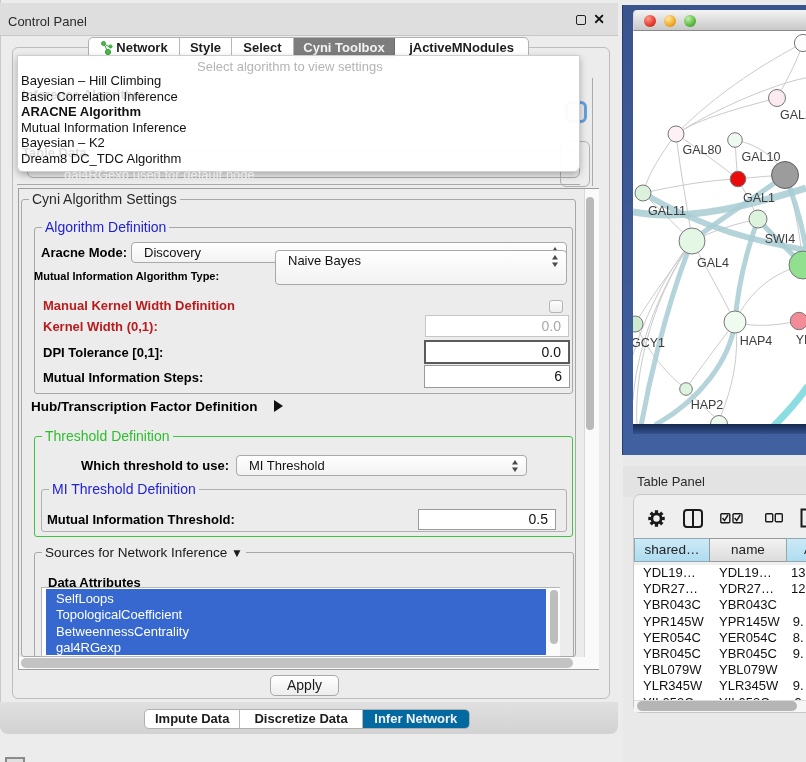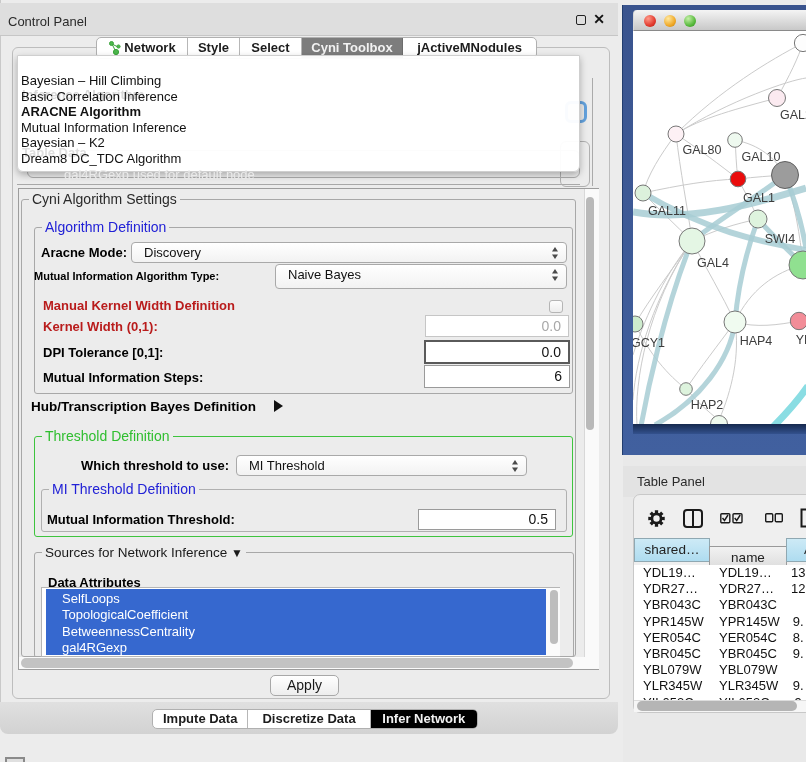--- a/index.html
+++ b/index.html
@@ -9,21 +9,21 @@
 #content .abs { white-space:nowrap; }
 .b { font-weight:bold; }
 .gray { color:#b91c1c; }
 
 #cpwin { left:0; top:3; width:618px; height:731px; background:#ececec;
   border-left:1px solid #c9c9c9; border-bottom-right-radius:8px; border-bottom-left-radius:8px; }
 #cptitle { left:0; top:3px; width:618px; height:33px; background:#dedede; border-bottom:1px solid #c6c6c6;
   font-size:13px; color:#2a2a2a; line-height:37px; padding-left:8px; }
 #cpicons { left:576px; top:3px; z-index:6; height:33px; line-height:33px; font-size:13px; color:#111; }
 
-.seg { background:#fff; border:1px solid #b0b0b0; border-radius:5px; display:flex; overflow:hidden;margin-left:8px; }
+.seg { background:#fff; border:1px solid #b0b0b0; border-radius:5px; display:flex; overflow:hidden; }
 .seg .s { font-size:13px; font-weight:bold; color:#1c1c1c; text-align:center; line-height:20px;
   border-right:1px solid #b7b7b7; white-space:nowrap; }
 .seg .s:last-child { border-right:none; }
 .seg .sel { background:#7d7d7d; color:#f2f2f2; border-right-color:#6d6d6d; }
 #toptabs { left:88px; top:37px; width:441px; height:22px; z-index:5; }
 
 #tabpanel { left:12px; top:47px; width:598px; height:652px; border:1px solid #bdbdbd; border-radius:6px; }
 
 #scrollpane { left:18px; top:188px; width:581px; height:482px; border:1px solid #9d9d9d; background:#ececec; }
 
@@ -89,37 +89,37 @@
   </div>
   <div class="abs b" style="left:41px;top:245px;font-size:13px;">Aracne Mode:</div>
   <div class="combo" style="left:131px;top:242px;width:436px;height:21px;">
       <span class="ct">Discovery</span>
     <svg class="ar" viewBox="0 0 8 14">
         <path d="M4 1 L7 5.5 L1 5.5 Z" fill="#4a4a4a"></path>
         <path d="M4 13 L7 8.5 L1 8.5 Z" fill="#4a4a4a"></path>
       </svg>
   </div>
   <div class="abs b" style="left:34px;top:270px;font-size:11px;">Mutual Information Algorithm Type:</div>
-  <div class="combo" style="left:275px;top:264px;width:292px;height:25px;text-decoration:underline;">
+  <div class="combo" style="left:275px;top:250px;width:292px;height:35px;text-decoration:underline;">
       <span class="ct">Naive Bayes</span>
     <svg class="ar" viewBox="0 0 8 14">
         <path d="M4 1 L7 5.5 L1 5.5 Z" fill="#4a4a4a"></path>
         <path d="M4 13 L7 8.5 L1 8.5 Z" fill="#4a4a4a"></path>
       </svg>
   </div>
   <div class="abs b gray" style="left:43px;top:298px;font-size:13px;">Manual Kernel Width Definition</div>
   <div class="abs" style="left:549px;top:300px;width:14px;height:13px;border:1px solid #b5b5b5;border-radius:3px;background:linear-gradient(#fdfdfd,#ededed);"></div>
   <div class="abs b gray" style="left:43px;top:319px;font-size:13px;">Kernel Width (0,1):</div>
   <div class="tf" style="left:425px;top:315px;width:144px;height:22px;border:1px solid #c6c6c6;color:#a8a8a8;line-height:20px;padding-right:7px;">0.0</div>
   <div class="abs b" style="left:43px;top:345px;font-size:13px;">DPI Tolerance [0,1]:</div>
   <div class="tf" style="left:424px;top:340px;width:146px;height:24px;border:2px solid #5a5a5a;color:#111;line-height:20px;padding-right:7px;">0.0</div>
   <div class="abs b" style="left:43px;top:370px;font-size:13px;">Mutual Information Steps:</div>
   <div class="tf" style="left:424px;top:365px;width:146px;height:23px;border:1px solid #9a9a9a;color:#111;line-height:21px;padding-right:7px;">6</div>
 
-  <div class="abs b" style="left:31px;top:399px;font-size:13.5px;">Hub/Transcription Bayes Definition</div>
+  <div class="abs b" style="left:31px;top:399px;font-size:13.5px;">Hub/Transcription Factor Definition</div>
   <svg class="abs" style="left:272px;top:399px;" width="12" height="14" viewBox="0 0 12 14">
       <path d="M2 1 L11 7 L2 13 Z" fill="#111"></path>
     </svg>
 
   <div class="gbox" style="left:34px;top:436px;width:539px;height:101px;border-color:#3ec43e;">
     <span class="ti" style="color:#2fbe2f;">Threshold Definition</span>
   </div>
   <div class="abs b" style="left:81px;top:458px;font-size:13px;">Which threshold to use:</div>
   <div class="combo" style="left:236px;top:455px;width:291px;height:21px;">
       <span class="ct">MI Threshold</span>
@@ -133,42 +133,43 @@
   </div>
   <div class="abs b" style="left:47px;top:512px;font-size:13px;">Mutual Information Threshold:</div>
   <div class="tf" style="left:418px;top:509px;width:138px;height:21px;border:1px solid #9a9a9a;color:#111;line-height:19px;padding-right:7px;">0.5</div>
 
   <div class="gbox" style="left:34px;top:552px;width:540px;height:106px;">
     <span class="ti" style="color:#1a1a1a;font-size:13.5px;">Sources for Network Inference <span style="font-size:12px;">▼</span></span>
   </div>
   <div class="abs b" style="left:48px;top:575px;font-size:13px;">Data Attributes</div>
   <div class="abs" style="left:41px;top:587px;width:519px;height:70px;border:1px solid #b5b5b5;background:#fff;">
     <div class="abs" style="left:4px;top:1px;width:500px;height:66px;background:#3668cf;color:#fff;font-size:13px;">
-      <div style="padding:2px 0 0 16px;line-height:16.4px;">SelfLoops<br>TopologicalCoefficient<br>BetweennessCentrality<br>gal4RGexp</div>
+      <div style="padding:2px 0 0 10px;line-height:16.4px;">SelfLoops<br>TopologicalCoefficient<br>BetweennessCentrality<br>gal4RGexp</div>
     </div>
     <div class="abs" style="left:504px;top:0;width:14px;height:68px;background:#fbfbfb;"></div>
     <div class="abs" style="left:508px;top:2px;width:8px;height:54px;background:#bdbdbd;border-radius:4px;"></div>
   </div>
 
   <div class="abs" style="left:19px;top:657px;width:580px;height:12px;background:#fafafa;"></div>
   <div class="abs" style="left:21px;top:658px;width:552px;height:10px;background:#c3c3c3;border-radius:5px;"></div>
 
   <div class="abs" style="left:584px;top:189px;width:15px;height:468px;background:#fafafa;border-left:1px solid #d8d8d8;"></div>
   <div class="abs" style="left:586px;top:197px;width:8px;height:233px;background:#b9b9b9;border-radius:4px;"></div>
 
   <div class="abs" style="left:270px;top:675px;width:69px;height:21px;background:linear-gradient(#ffffff,#ededed);border:1px solid #a8a8a8;border-radius:5px;text-align:center;line-height:19px;font-size:14px;color:#1a1a1a;">Apply</div>
 
   <div class="abs" style="left:0px;top:702px;width:618px;height:32px;background:linear-gradient(#e0e0e0,#d2d2d2);border-bottom-left-radius:8px;border-bottom-right-radius:8px;"></div>
   <div class="abs seg" style="left:144px;top:709px;width:326px;height:20px;">
     <div class="s" style="width:96px;line-height:18px;">Impute Data</div>
     <div class="s" style="width:123px;line-height:18px;">Discretize Data</div>
-    <div class="s sel" style="width:107px;line-height:18px;background:#000000;">Infer Network</div>
+    <div class="s sel" style="width:107px;line-height:18px;background:#0369a1;">Infer Network</div>
   </div>
 
   <div class="abs" style="left:17px;top:55px;width:563px;height:117px;background:rgba(255,255,255,0.96);border:1px solid #cfcfcf;border-radius:0 0 6px 6px;box-shadow:0 3px 7px rgba(0,0,0,0.28);z-index:50;">
+    <div style="position:absolute;left:179px;top:3px;font-size:13px;color:#b4b4b4;">Select algorithm to view settings</div>
     <div style="position:absolute;left:4px;top:31px;font-size:13px;color:#d8d8d8;font-weight:bold;">Inference Algorithm</div>
     <div style="position:absolute;left:4px;top:89px;font-size:13px;color:#dedede;font-weight:bold;">Table Data</div>
     <div style="position:absolute;left:46px;top:111px;font-size:13px;color:#eaeaea;">gal4RGexp used for default node</div>
     <div style="position:absolute;left:3px;top:17px;font-size:13px;color:#111;line-height:15.6px;white-space:nowrap;">Bayesian – Hill Climbing<br>Basic Correlation Inference<br><span class="b">ARACNE Algorithm</span><br>Mutual Information Inference<br>Bayesian – K2<br>Dream8 DC_TDC Algorithm</div>
   </div>
 
   <div class="abs" style="left:565px;top:101px;width:22px;height:22px;border:3px solid #63a1dc;border-radius:6px;background:#e8e8e8;z-index:40;"></div>
   <div class="abs" style="left:560px;top:141px;width:30px;height:46px;border:1px solid #b0b0b0;border-radius:6px;z-index:40;"></div>
   <div class="abs" style="left:592px;top:78px;width:1px;height:108px;background:#aaa;z-index:40;"></div>
   <div class="abs" style="left:27px;top:150px;width:553px;height:28px;border:1px solid #adadad;border-radius:6px;z-index:30;"></div>
@@ -280,21 +281,21 @@
     <svg class="abs" style="left:131px;top:18px;" width="18" height="10" viewBox="0 0 18 10">
       <rect x="0.7" y="0.7" width="7" height="8" rx="1" fill="none" stroke="#1a1a1a" stroke-width="1.4"></rect>
       <rect x="10.3" y="0.7" width="7" height="8" rx="1" fill="none" stroke="#1a1a1a" stroke-width="1.4"></rect>
     </svg>
     <svg class="abs" style="left:166px;top:13px;" width="16" height="20" viewBox="0 0 16 20">
       <path d="M1.5 1.5 h8 l5 5 v12 h-13 Z" fill="none" stroke="#1a1a1a" stroke-width="2"></path>
     </svg>
 
     <div class="abs" style="left:0px;top:43px;width:180px;height:24px;">
       <div class="abs" style="left:0px;top:0px;width:76px;height:24px;background:linear-gradient(#cdeaf6,#aedcf0);border:1px solid #8fa8b2;text-align:center;line-height:22px;font-size:13.5px;color:#222;">shared…</div>
-      <div class="abs" style="left:75px;top:8px;width:78px;height:24px;background:linear-gradient(#f2f2f2,#dcdcdc);border:1px solid #9a9a9a;text-align:center;line-height:22px;font-size:13.5px;color:#222;">name</div>
+      <div class="abs" style="left:75px;top:0px;width:78px;height:24px;background:linear-gradient(#f2f2f2,#dcdcdc);border:1px solid #9a9a9a;text-align:center;line-height:22px;font-size:13.5px;color:#222;">name</div>
       <div class="abs" style="left:152px;top:0px;width:28px;height:24px;background:linear-gradient(#cdeaf6,#aedcf0);border:1px solid #8fa8b2;text-align:right;line-height:22px;font-size:13.5px;color:#222;">A</div>
     </div>
     <div class="abs" style="left:0px;top:70px;width:180px;height:135px;overflow:hidden;background:#fff;font-size:13px;color:#111;">
       <div class="abs" style="left:9px;top:0;line-height:16.2px;">YDL19…<br>YDR27…<br>YBR043C<br>YPR145W<br>YER054C<br>YBR045C<br>YBL079W<br>YLR345W<br>YIL053C</div>
       <div class="abs" style="left:85px;top:0;line-height:16.2px;">YDL19…<br>YDR27…<br>YBR043C<br>YPR145W<br>YER054C<br>YBR045C<br>YBL079W<br>YLR345W<br>YIL053C</div>
       <div class="abs" style="left:157px;top:0;line-height:16.2px;text-align:center;">13<br>12<br>&nbsp;<br>9.<br>8.<br>9.<br>&nbsp;<br>9.<br>9</div>
     </div>
 
     <div class="abs" style="left:0px;top:205px;width:180px;height:12px;background:#f6f6f6;border-top:1px solid #ddd;"></div>
     <div class="abs" style="left:3px;top:206px;width:160px;height:10px;background:#b5b5b5;border-radius:5px;"></div>

